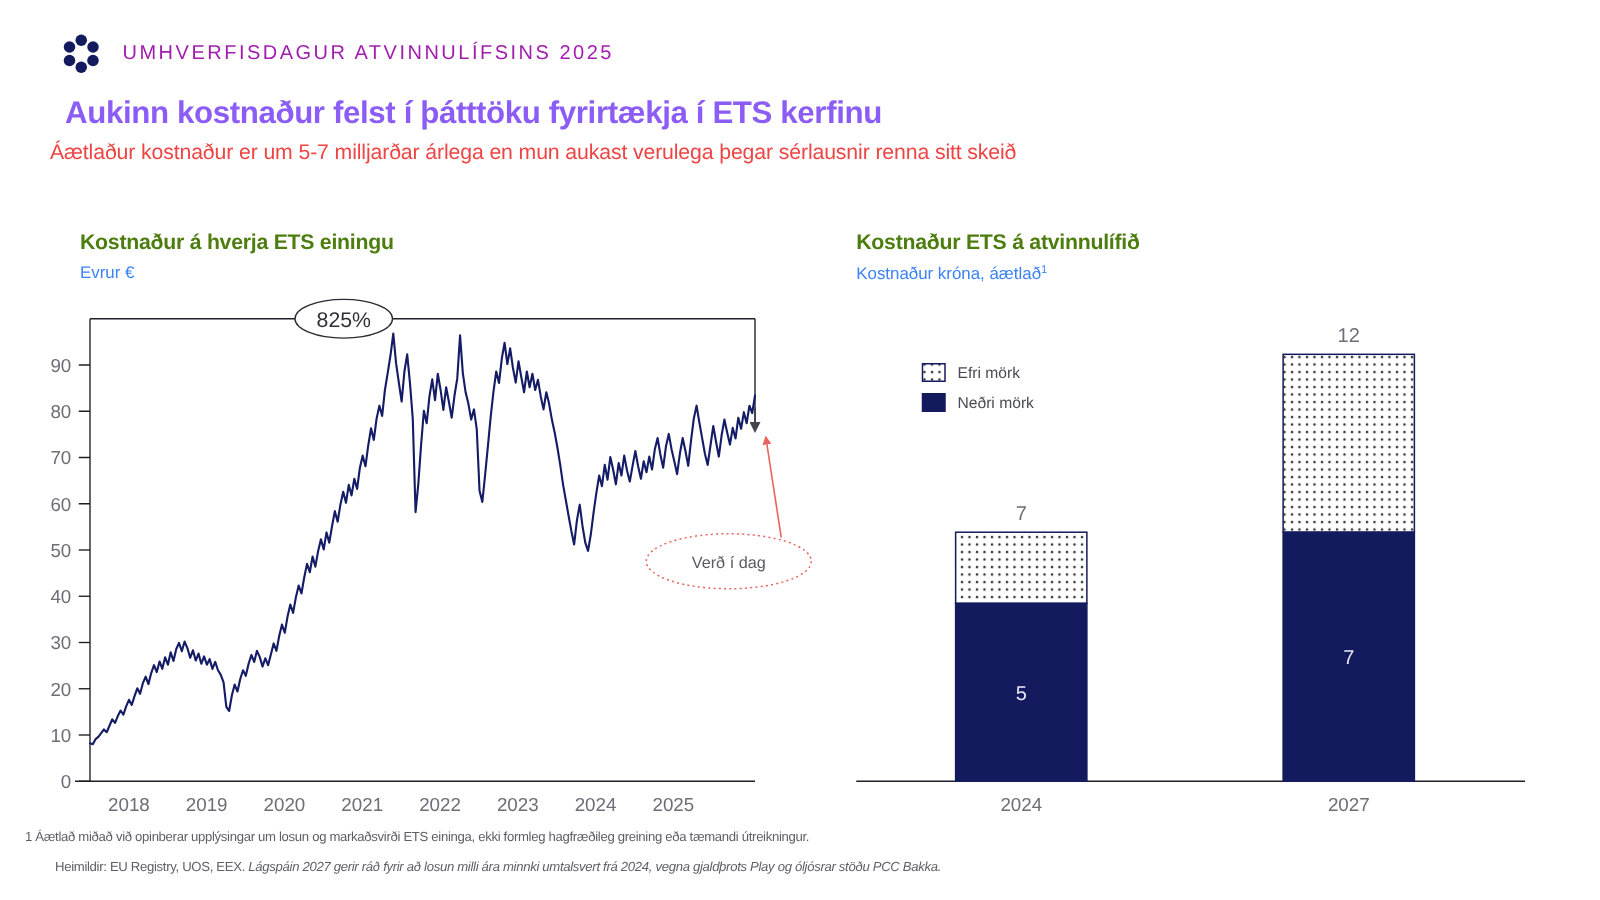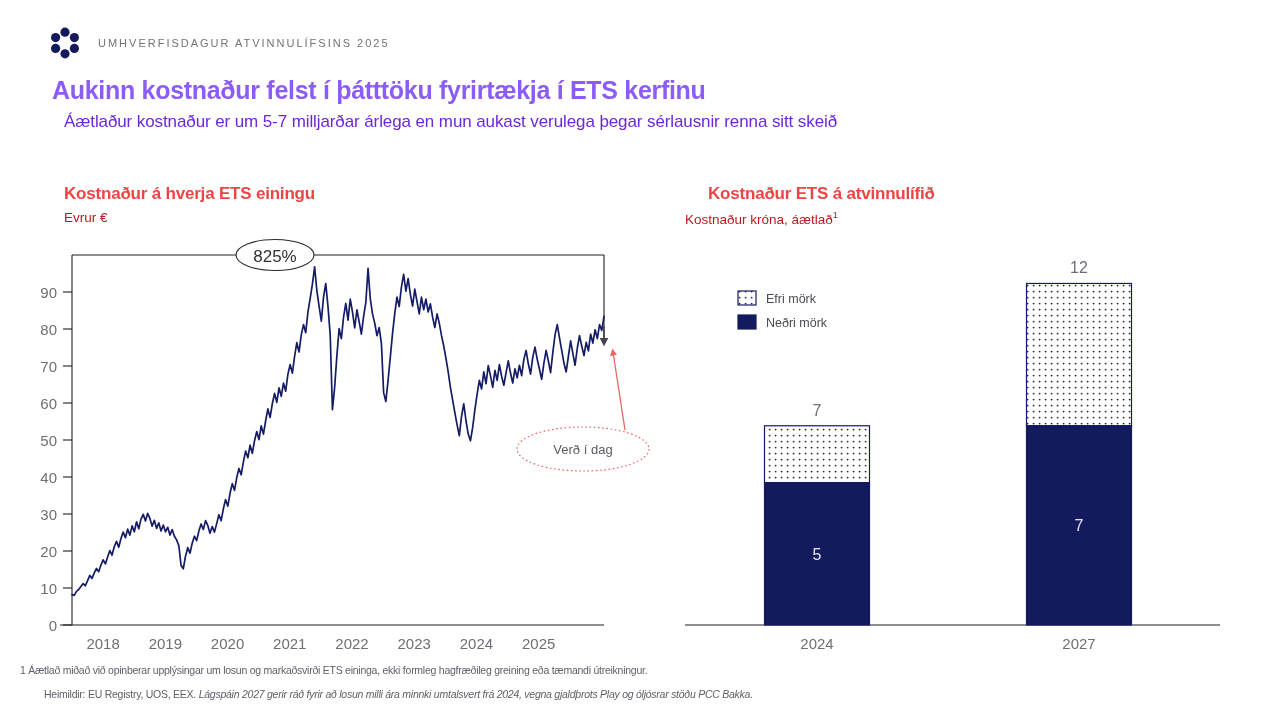--- a/index.html
+++ b/index.html
@@ -24,69 +24,69 @@
     display: flex;
     align-items: center;
     gap: 16px;
   }
   .logo-mark {
     width: 34px;
     height: 34px;
     flex: 0 0 auto;
   }
   .brand-text {
-    font-size: 11px;
+    font-size: 16px;
     letter-spacing: 2.0px;
-    color: #737373;
+    color: #a21caf;
     font-weight: 400;
     white-space: nowrap;
   }
 
   .headline {
     position: absolute;
     left: 52px;
     top: 76px;
     font-size: 25px;
     font-weight: 700;
     color: #8b5cf6;
     letter-spacing: -0.3px;
     white-space: nowrap;
   }
   .subhead {
     position: absolute;
-    left: 64px;
+    left: 40px;
     top: 112px;
     font-size: 17px;
     font-weight: 400;
-    color: #6d28d9;
+    color: #ef4444;
     letter-spacing: -0.1px;
     white-space: nowrap;
   }
 
   
   .panel-title {
     position: absolute;
     font-size: 17px;
     font-weight: 700;
-    color: #ef4444;
+    color: #4d7c0f;
     letter-spacing: -0.2px;
     white-space: nowrap;
   }
   .panel-sub {
     position: absolute;
     font-size: 13.5px;
     font-weight: 400;
-    color: #b91c1c;
+    color: #3b82f6;
     white-space: nowrap;
   }
   .panel-sub sup { font-size: 9px; }
 
   #left-title  { left: 64px;  top: 184px; }
   #left-sub    { left: 64px;  top: 210px; }
-  #right-title { left: 708px; top: 184px; text-align: right; }
+  #right-title { left: 685px; top: 184px; text-align: right; }
   #right-sub   { left: 685px; top: 210px; }
 
   
   .chart-svg {
     position: absolute;
     display: block;
   }
   #line-chart-svg { left: 0px;   top: 230px; }
   #bar-chart-svg  { left: 660px; top: 230px; }
 

